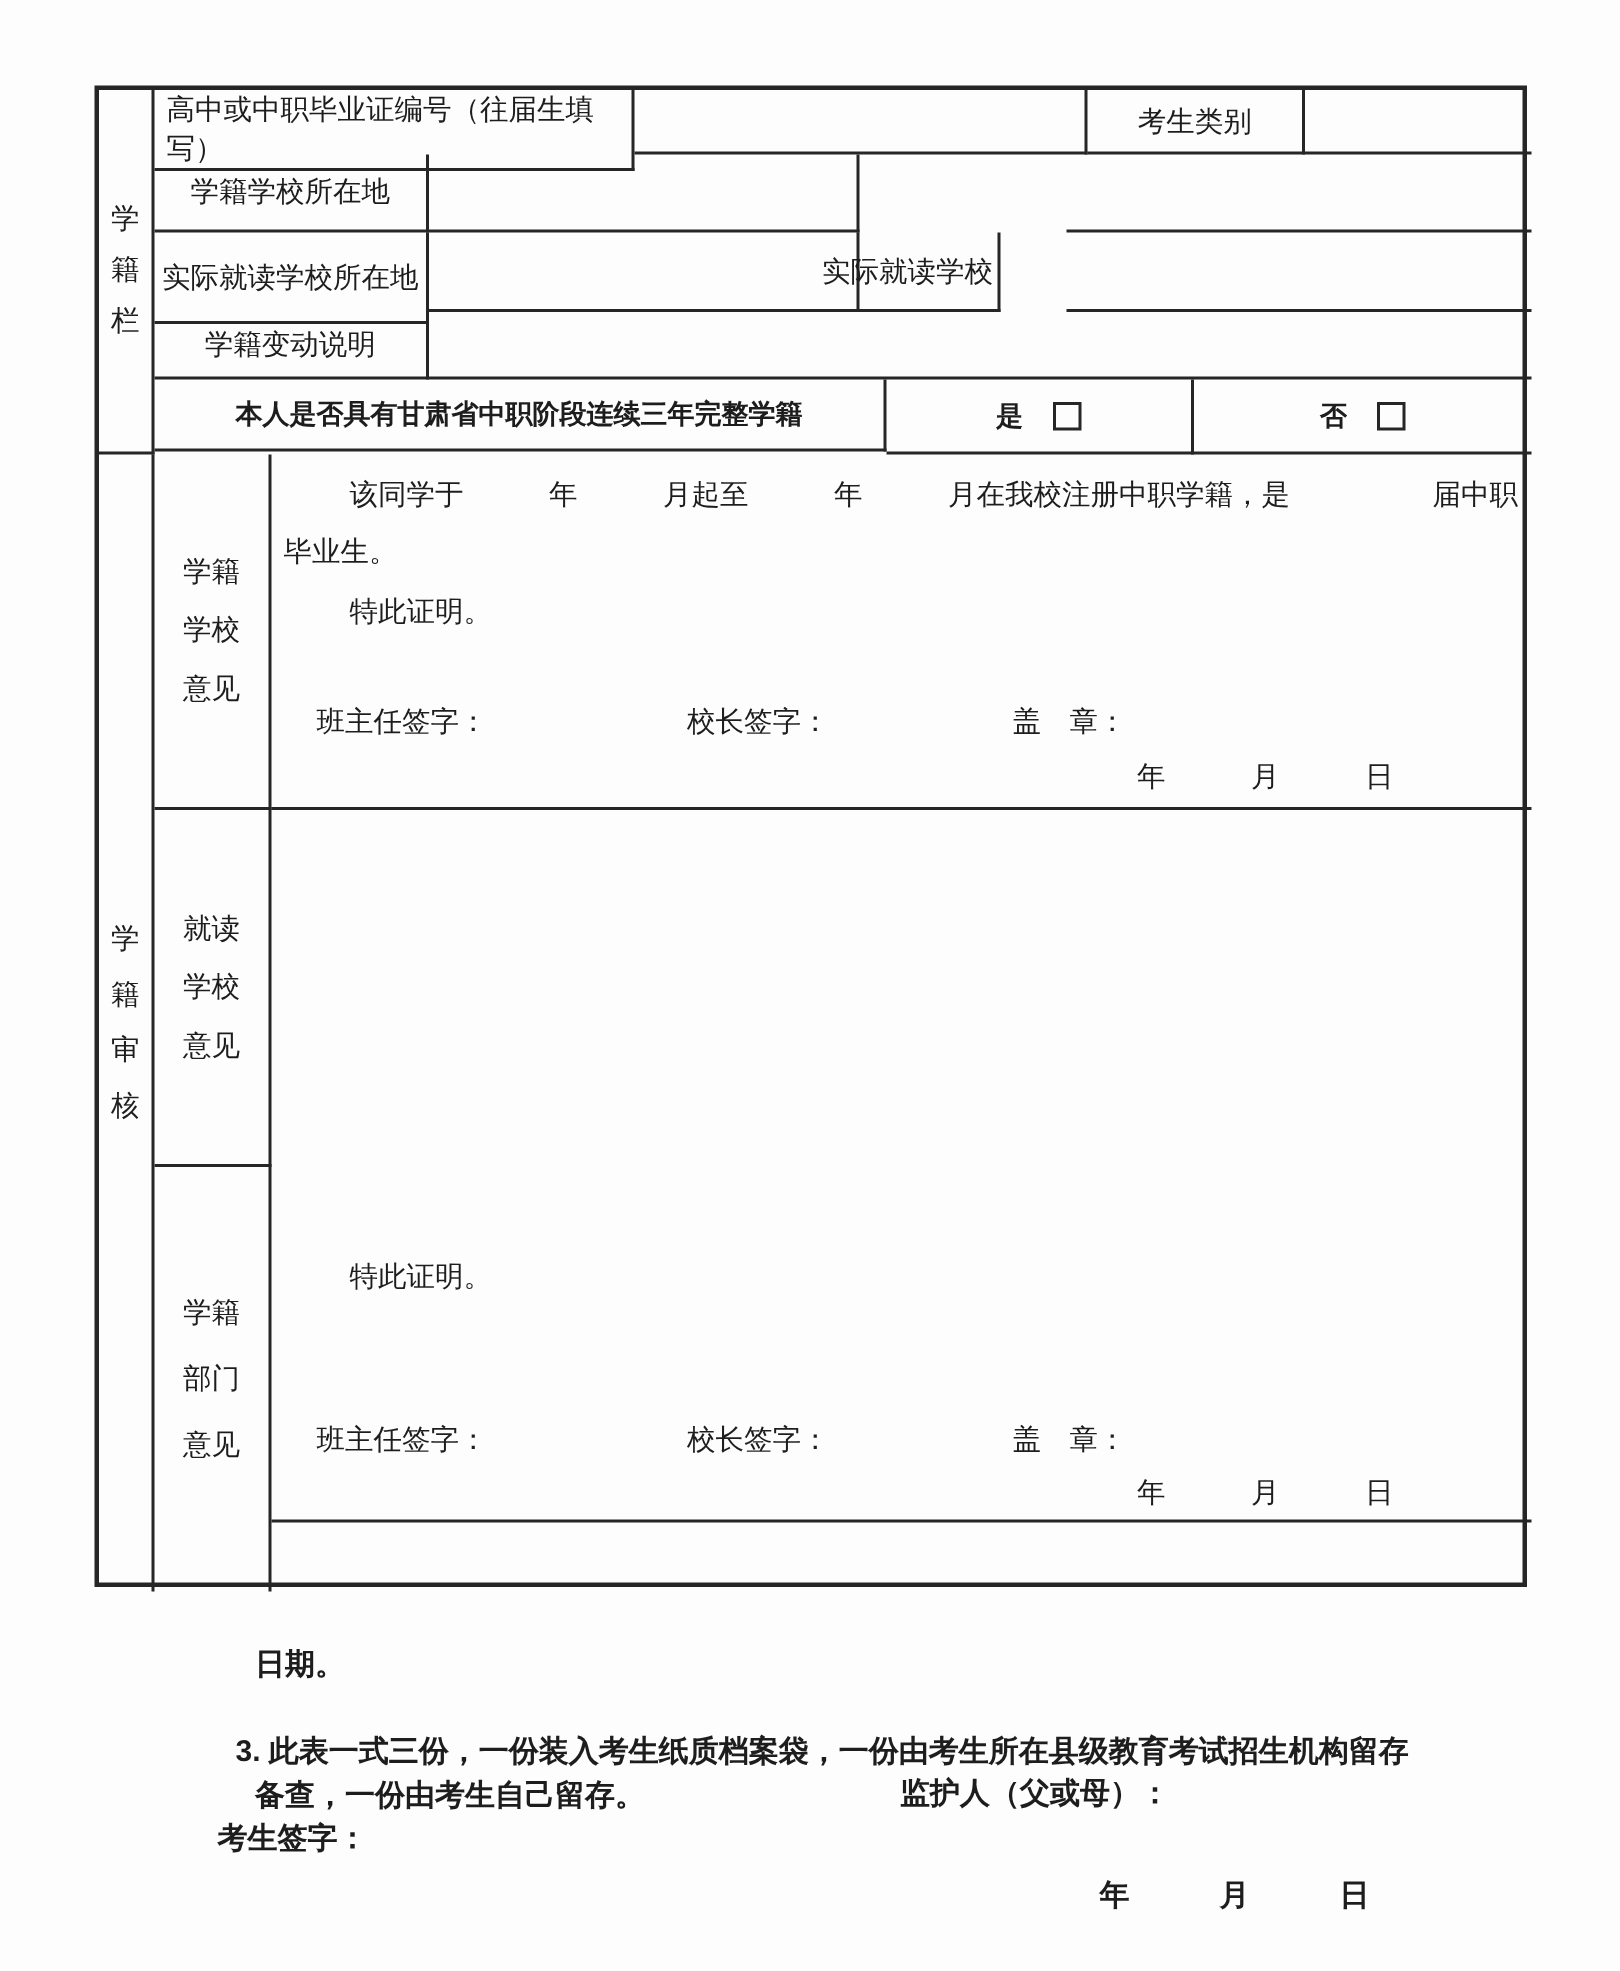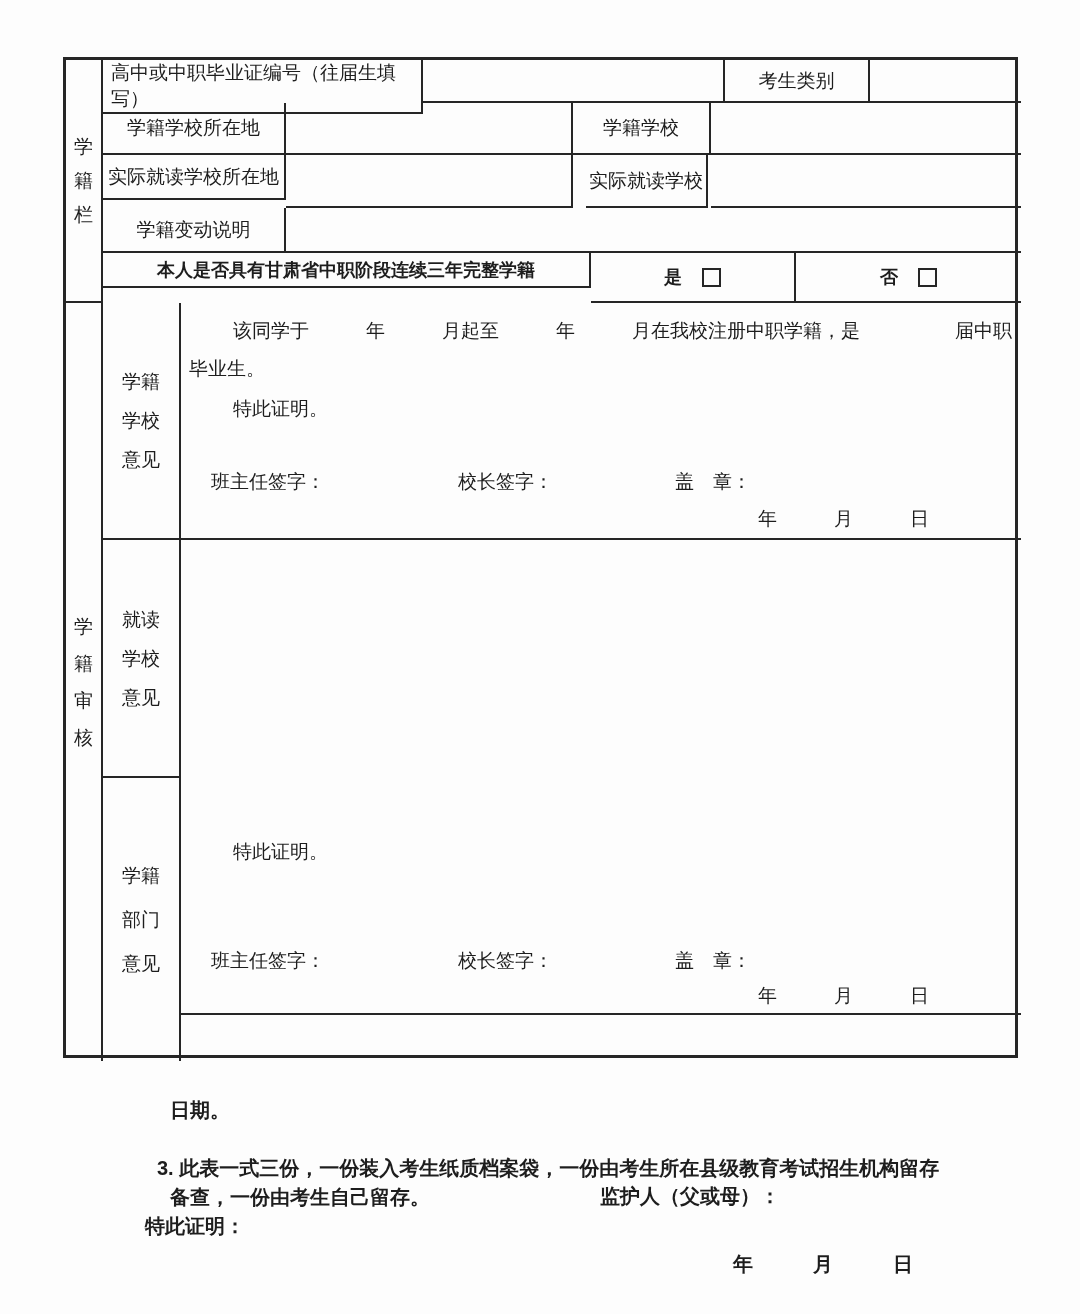--- a/index.html
+++ b/index.html
@@ -34,32 +34,31 @@
 栏</span>
     </div>
 
     <div class="cell left" style="left:37px;top:0;width:320px;height:54px">高中或中职毕业证编号（往届生填写）</div>
     <div class="cell" style="left:357px;top:0;width:302px;height:43px"></div>
     <div class="cell" style="left:659px;top:0;width:145px;height:43px">考生类别</div>
     <div class="cell er" style="left:804px;top:0;width:151px;height:43px"></div>
 
     <div class="cell" style="left:37px;top:43px;width:183px;height:52px">学籍学校所在地</div>
     <div class="cell" style="left:220px;top:43px;width:287px;height:52px"></div>
-    <div class="cell" style="left:507px;top:43px;width:138px;height:52px">学籍学校</div>
     <div class="cell er" style="left:645px;top:43px;width:310px;height:52px"></div>
 
-    <div class="cell" style="left:37px;top:95px;width:183px;height:45px">实际就读学校所在地</div>
+    <div class="cell" style="left:37px;top:95px;width:183px;height:61px">实际就读学校所在地</div>
     <div class="cell" style="left:220px;top:95px;width:287px;height:53px"></div>
-    <div class="cell" style="left:520px;top:95px;width:122px;height:53px">实际就读学校</div>
+    <div class="cell" style="left:479px;top:95px;width:122px;height:53px">实际就读学校</div>
     <div class="cell er" style="left:645px;top:95px;width:310px;height:53px"></div>
 
     <div class="cell" style="left:37px;top:148px;width:183px;height:45px">学籍变动说明</div>
     <div class="cell er" style="left:220px;top:148px;width:735px;height:45px"></div>
 
-    <div class="cell bold" style="left:37px;top:193px;width:488px;height:35px">本人是否具有甘肃省中职阶段连续三年完整学籍</div>
+    <div class="cell bold" style="left:37px;top:193px;width:488px;height:48px">本人是否具有甘肃省中职阶段连续三年完整学籍</div>
     <div class="cell bold" style="left:525px;top:193px;width:205px;height:50px">
       <span>是</span>
         <span class="cb"></span>
     </div>
     <div class="cell bold er" style="left:730px;top:193px;width:225px;height:50px">
       <span>否</span>
         <span class="cb"></span>
     </div>
 
     <div class="cell eb" style="left:0;top:243px;width:37px;height:758px">
@@ -108,16 +107,16 @@
       
       
       
     </div>
   </div>
 
   <span class="ft" style="left:170px;top:1098px">日期。</span>
   <span class="ft" style="left:157px;top:1156px">3. 此表一式三份，一份装入考生纸质档案袋，一份由考生所在县级教育考试招生机构留存</span>
   <span class="ft" style="left:170px;top:1185px">备查，一份由考生自己留存。</span>
 
-  <span class="ft" style="left:145px;top:1214px">特此证明：</span>
+  <span class="ft" style="left:145px;top:1214px">考生签字：</span>
   <span class="ft" style="left:600px;top:1184px">监护人（父或母）：</span>
   <span class="ft" style="left:733px;top:1252px">年　　　月　　　日</span>
 </div>
 
 </body></html>

